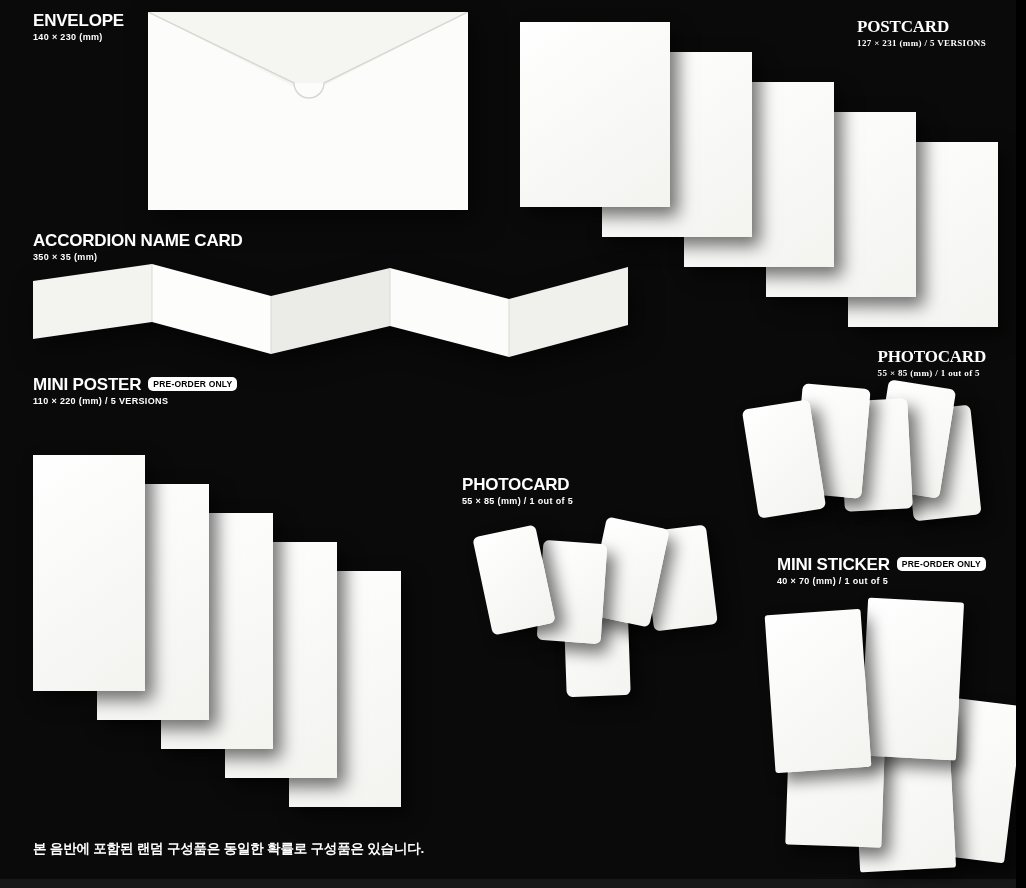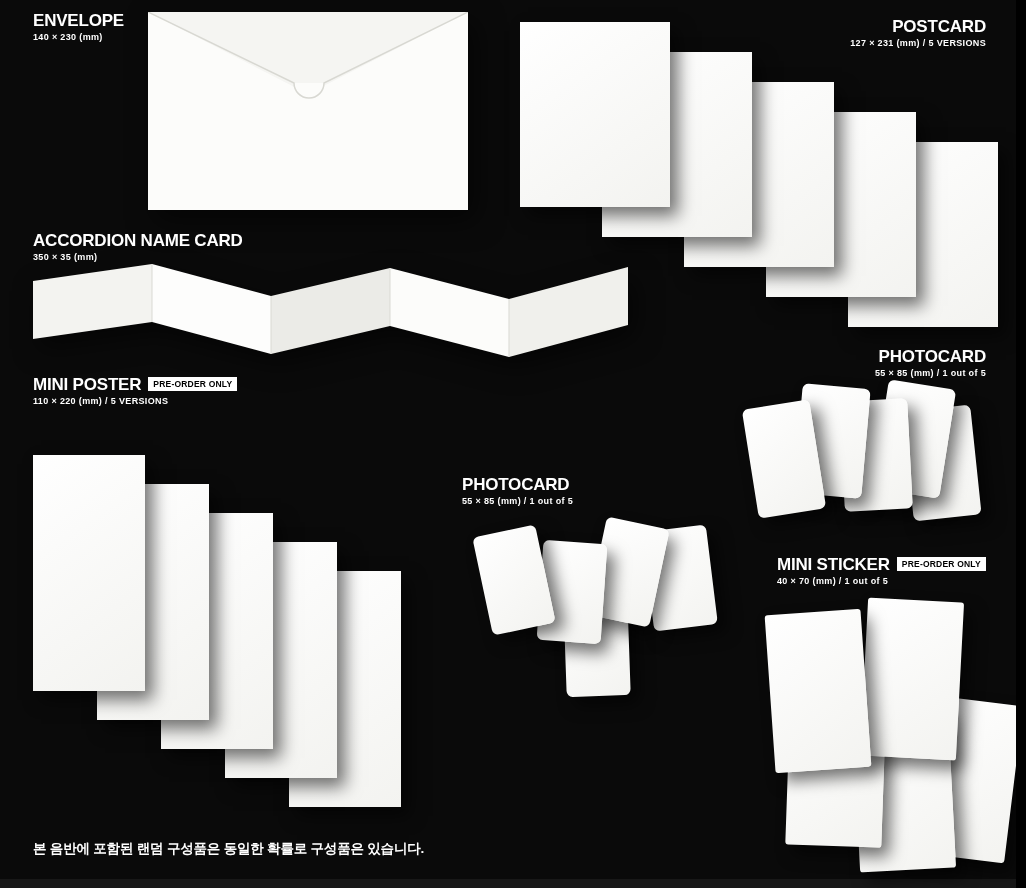--- a/index.html
+++ b/index.html
@@ -9,25 +9,25 @@
     font-family:"Liberation Sans",sans-serif;
     color:#fff;
   }
   .label-block{position:absolute;line-height:1;}
   .label-block .title{
     font-size:17px;font-weight:bold;letter-spacing:-0.2px;display:inline-block;
   }
   .label-block .subtitle{
     font-size:9px;font-weight:bold;letter-spacing:0.35px;margin-top:4px;
   }
-  .label-block.right{text-align:right;}
+  .label-block.right{text-align:left;font-family:Liberation Serif, serif;}
   .badge{
     display:inline-block;background:#fff;color:#000;
     font-size:8.5px;font-weight:bold;letter-spacing:0.2px;
-    padding:3px 5px 2px 5px;border-radius:0;
+    padding:3px 5px 2px 5px;border-radius:5px;
     vertical-align:3px;margin-left:7px;
   }
   .sheet{
     position:absolute;
     background:linear-gradient(145deg,#ffffff 0%,#f4f4f1 70%,#ececе8 100%);
     background:linear-gradient(145deg,#ffffff 0%,#f3f3f0 100%);
     box-shadow:8px 9px 16px rgba(0,0,0,0.55);
   }
   .photocard{border-radius:6px;}
   .sticker{border-radius:3px;}

